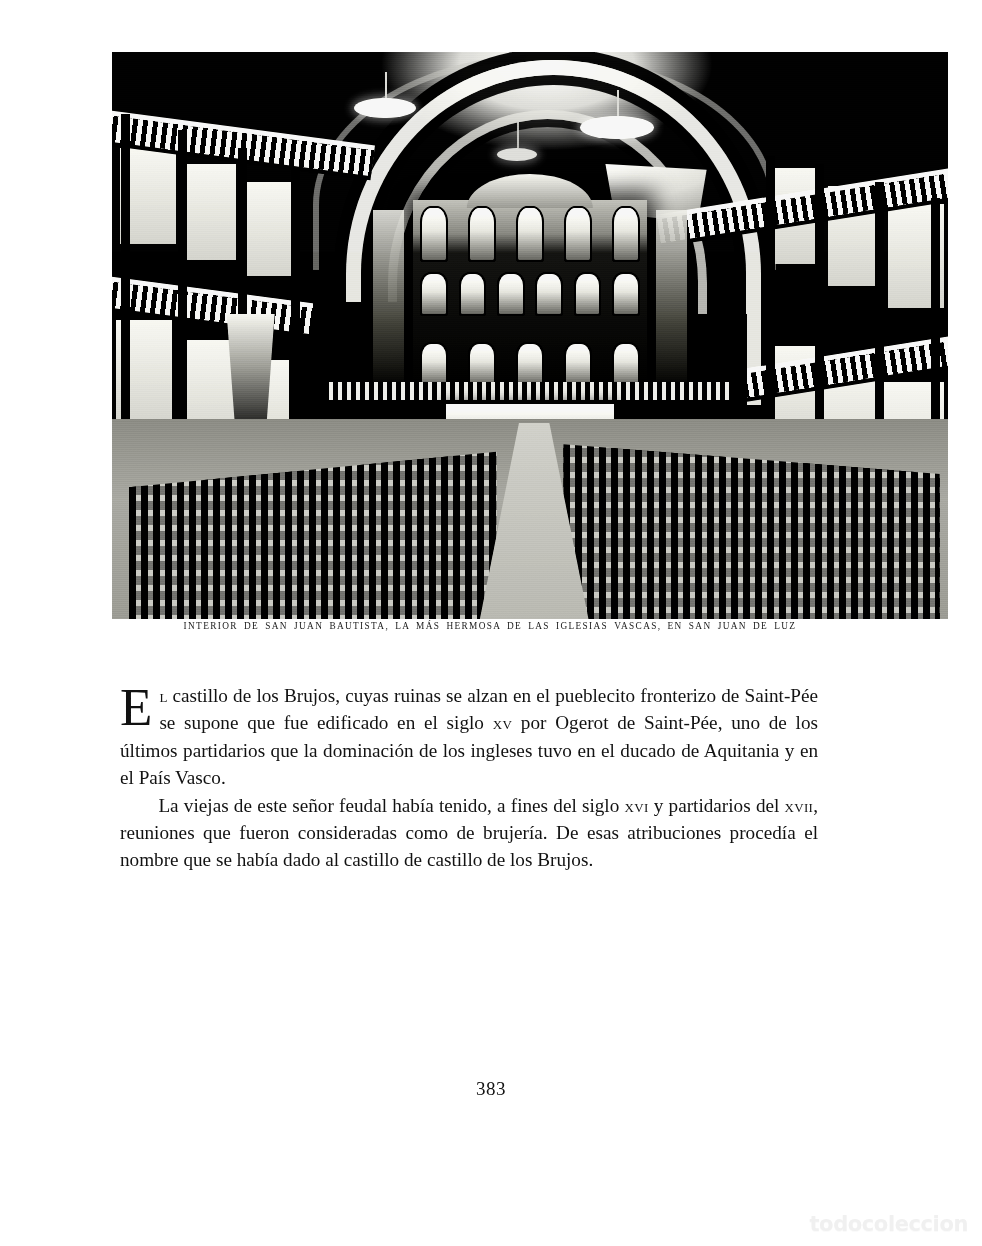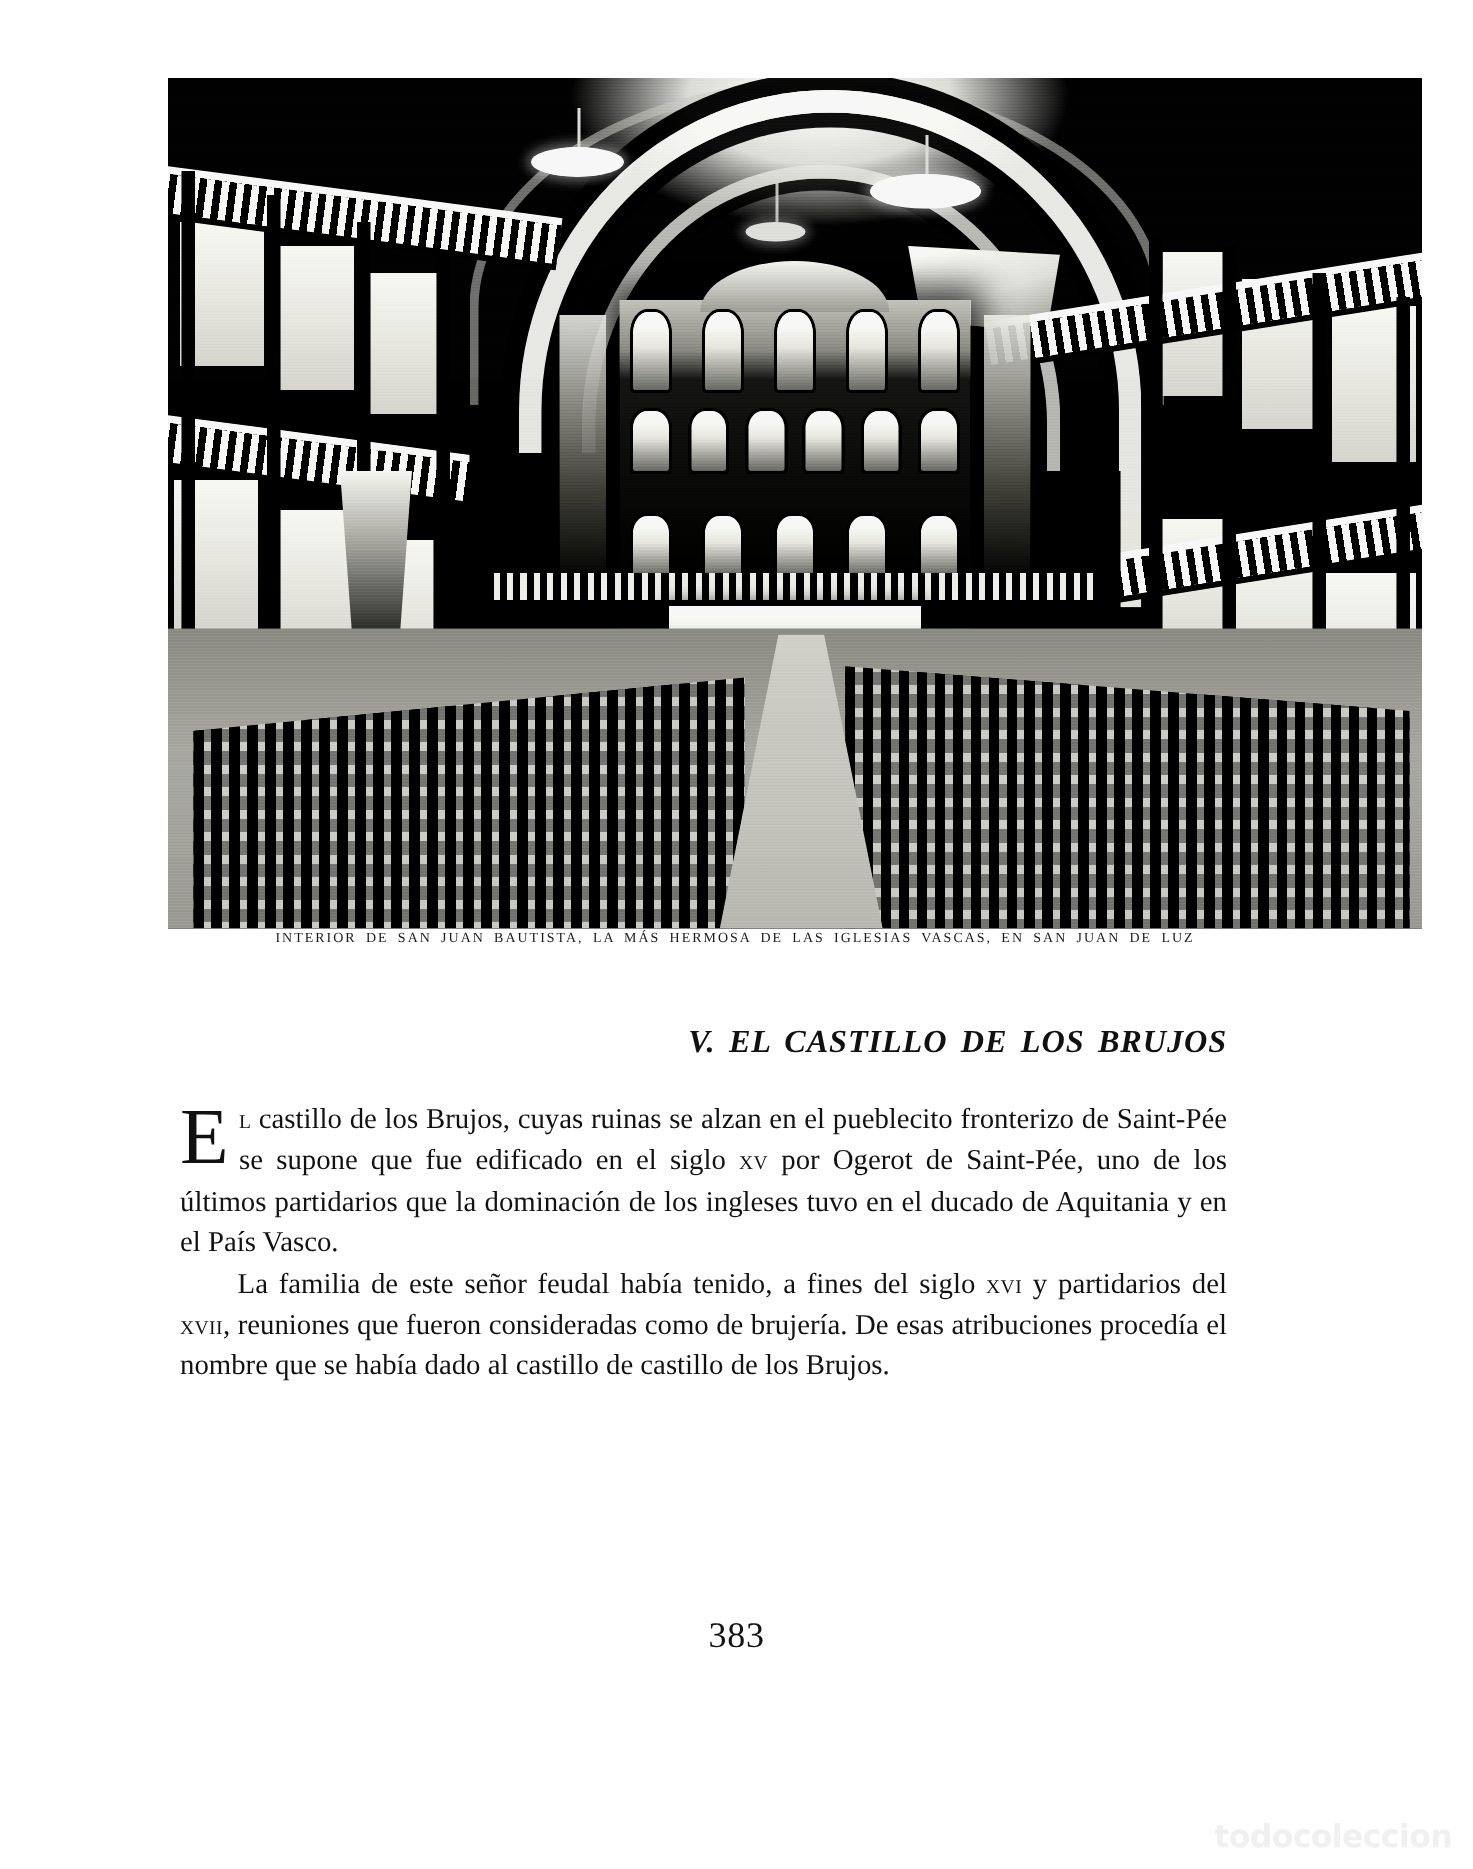--- a/index.html
+++ b/index.html
@@ -352,21 +352,21 @@
     text-transform: lowercase;
     letter-spacing: .3px;
   }
 
   
   .folio {
     position: absolute;
     left: 0; right: 0;
     top: 1078px;
     text-align: center;
-    font-size: 24px;
+    font-size: 19px;
     letter-spacing: .5px;
     color: #141414;
   }
 
   
   .watermark {
     position: absolute;
     right: 14px;
     bottom: 10px;
     font-family: "DejaVu Sans", sans-serif;
@@ -466,27 +466,26 @@
     <div class="aisle"></div>
 
     <div class="grain"></div>
   </div>
 </figure>
 
 <figcaption class="caption">INTERIOR DE SAN JUAN BAUTISTA, LA MÁS HERMOSA DE LAS IGLESIAS VASCAS, EN SAN JUAN DE LUZ</figcaption>
 
 <div class="textblock">
 
-  <h2 class="section-heading">V.  EL CASTILLO DE LOS BRUJOS</h2>
 
   <p class="body dropcap-para">
     <span class="dropcap">E</span><span class="smallcaps">L</span><span> castillo de los Brujos, cuyas ruinas se alzan en el pueblecito fronterizo de Saint-Pée se supone que fue edificado en el siglo </span><span class="roman">XV</span><span> por Ogerot de Saint-Pée, uno de los últimos partidarios que la dominación de los ingleses tuvo en el ducado de Aquitania y en el País Vasco.</span>
   </p>
 
-  <p class="body indent"><span>La familia de este señor feudal había tenido, a fines del siglo </span><span class="roman">XVI</span><span> y partidarios del </span><span class="roman">XVII</span><span>, reuniones que fueron consideradas como de brujería. De esas atribuciones procedía el nombre que se había dado al castillo de castillo de los Brujos.</span>
+  <p class="body indent"><span>La viejas de este señor feudal había tenido, a fines del siglo </span><span class="roman">XVI</span><span> y partidarios del </span><span class="roman">XVII</span><span>, reuniones que fueron consideradas como de brujería. De esas atribuciones procedía el nombre que se había dado al castillo de castillo de los Brujos.</span>
   </p>
 
 
 </div>
 
 <div class="folio">383</div>
 
 <div class="watermark">todocoleccion</div>
 
 </body></html>

